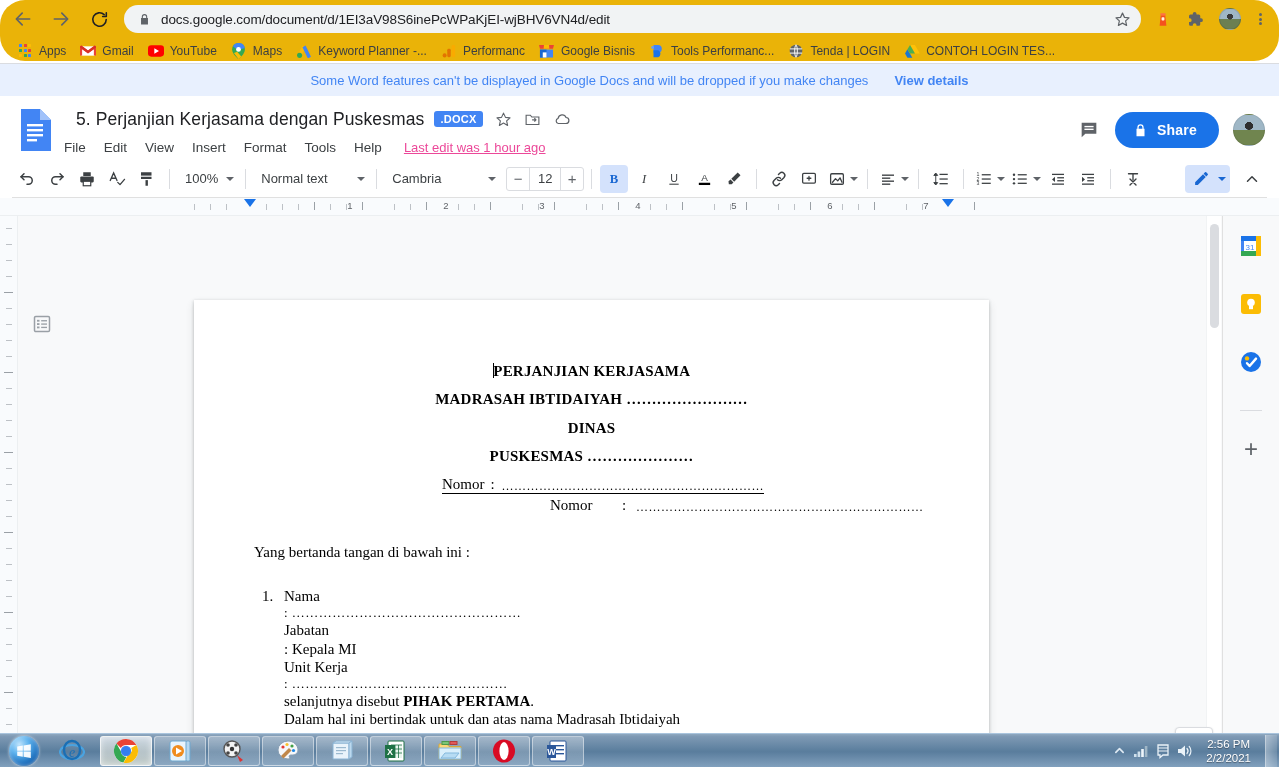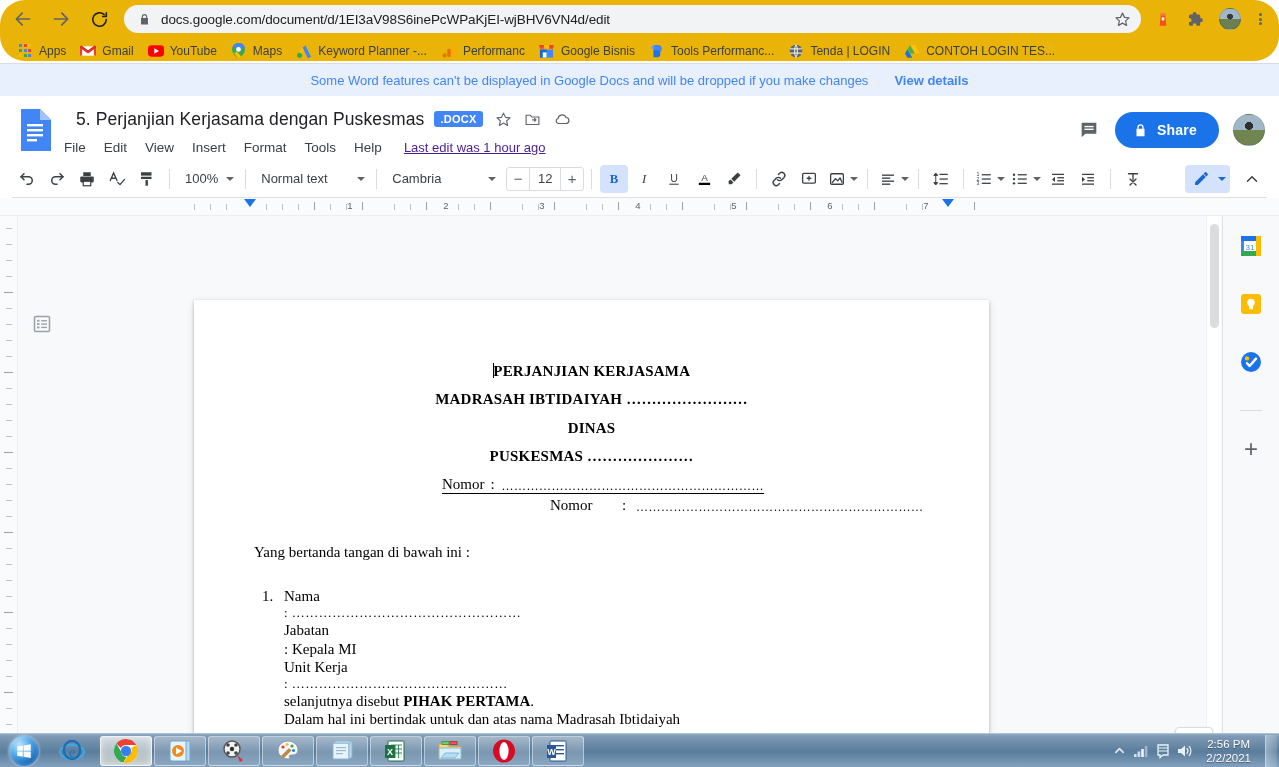--- a/index.html
+++ b/index.html
@@ -103,21 +103,21 @@
     font-size: 11px; font-weight: bold; border-radius: 3px;
     padding: 2px 6px; letter-spacing: .3px;
   }
   .title-icon { margin-left: 12px; color: #5f6368; display:flex; align-items:center;}
   #menu-row { display: flex; align-items: center; height: 22px; margin-top: 4px; }
   .menu-item {
     font-size: 13.5px; color: #3c4043; margin-right: 14px; cursor: pointer;
     padding: 1px 2px; border-radius: 3px;
   }
   #last-edit {
-    font-size: 13px; color: #4c1d95; text-decoration: underline;
+    font-size: 13px; color: #ec4899; text-decoration: underline;
     margin-left: 6px; cursor: pointer;
   }
   #header-right { display: flex; align-items: center; padding-top: 8px; flex:none; }
   #comment-btn { width: 36px; height: 36px; display:flex; align-items:center; justify-content:center; color:#5f6368;}
   #share-btn {
     display: flex; align-items: center; height: 36px;
     background: #1a73e8; color: #fff; border-radius: 18px;
     padding: 0 22px 0 18px; margin-left: 8px; font-size: 14px; font-weight: bold;
     cursor: pointer; letter-spacing: .2px;
   }

